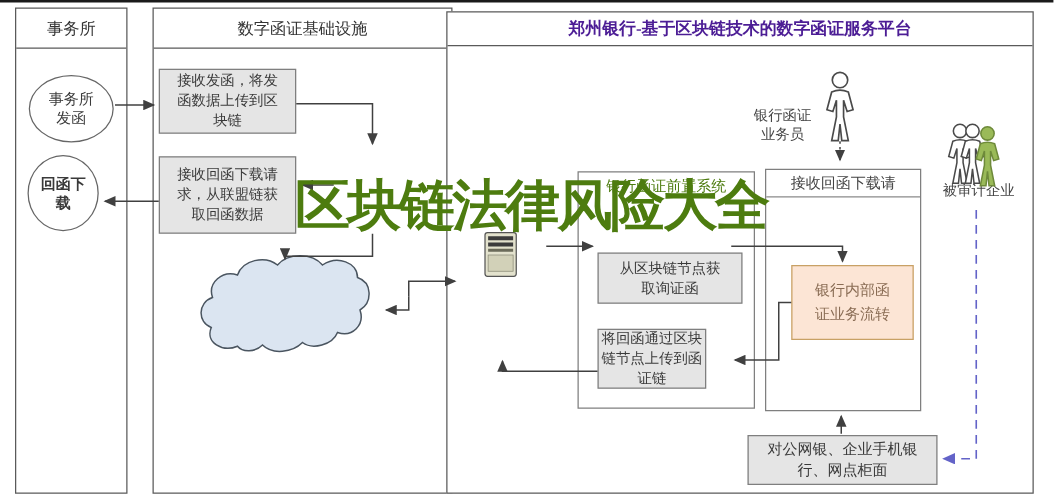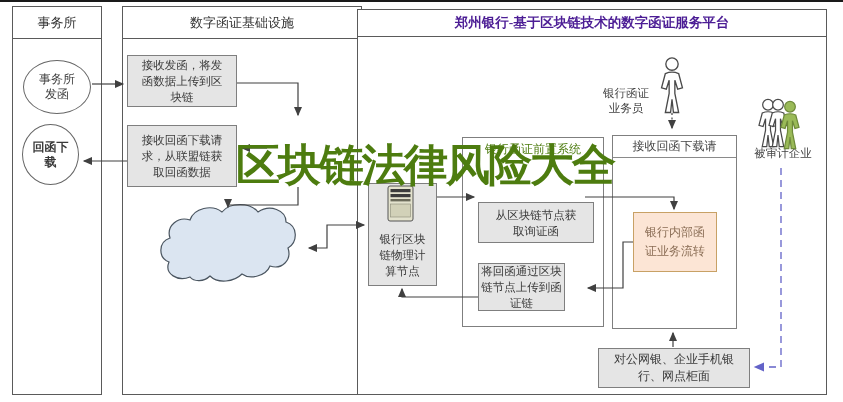--- a/index.html
+++ b/index.html
@@ -51,39 +51,34 @@
 函数据上传到区
 块链</div>
   <div class="abs node ml" style="left:127px;top:125px;width:110px;height:62px;font-family:Liberation Serif, serif;">接收回函下载请
 求，从联盟链获
 取回函数据</div>
 
   <div class="abs col" style="left:357px;top:9px;width:470px;height:386px;">
     <div class="platform-title">郑州银行-基于区块链技术的数字函证服务平台</div>
   </div>
 
-  <div class="abs node" style="left:368px;top:183px;width:69px;height:103px;align-items:flex-end;">
-    <div class="ml" style="width:100%;text-align:center;padding-bottom:6px;">银行区块
-链物理计
-算节点</div>
-  </div>
 
   <div class="abs groupbox" style="left:462px;top:137px;width:142px;height:190px;">
     <div class="grouphead">银行函证前置系统</div>
   </div>
   <div class="abs node ml" style="left:478px;top:180px;width:116px;height:41px;margin-top:22px;">从区块链节点获
 取询证函</div>
   <div class="abs node ml" style="left:478px;top:263px;width:87px;height:48px;">将回函通过区块
 链节点上传到函
 证链</div>
 
   <div class="abs groupbox" style="left:612px;top:135px;width:125px;height:194px;">
     <div class="bizhead">接收回函下载请</div>
   </div>
-  <div class="abs node peach ml" style="left:633px;top:212px;width:84px;height:60px;">银行内部函
+  <div class="abs node peach ml" style="left:633px;top:212px;width:98px;height:60px;">银行内部函
 证业务流转</div>
 
   <div class="abs node ml" style="left:598px;top:348px;width:152px;height:40px;font-size:12px;line-height:17px;">对公网银、企业手机银
 行、网点柜面</div>
 
   <div class="abs label ml" style="left:599px;top:83px;width:54px;height:36px;">银行函证
 业务员</div>
   <div class="abs label" style="left:744px;top:146px;width:78px;height:15px;">被审计企业</div>
   <div class="abs label cloudlabel" style="left:170px;top:238px;width:120px;height:16px;">区块链共识网络</div>
 

